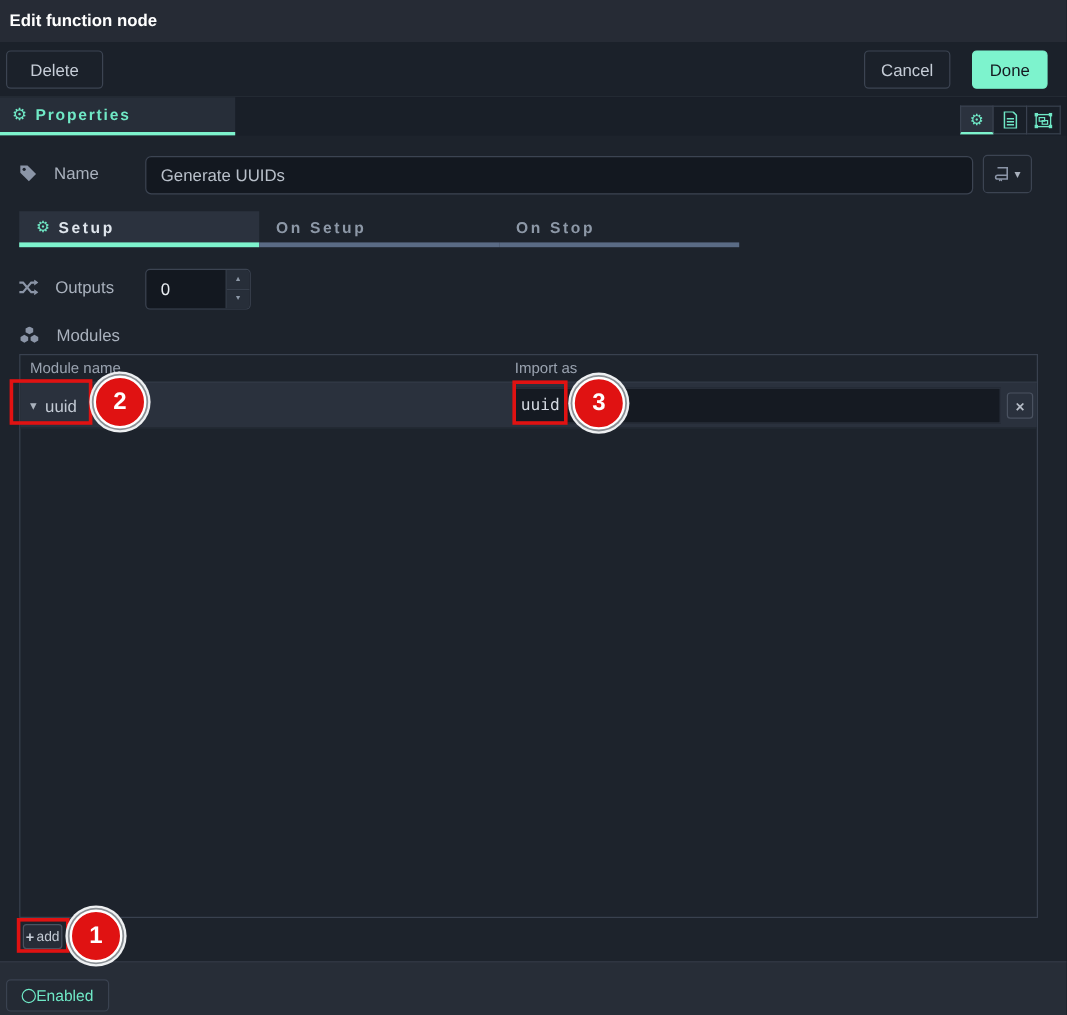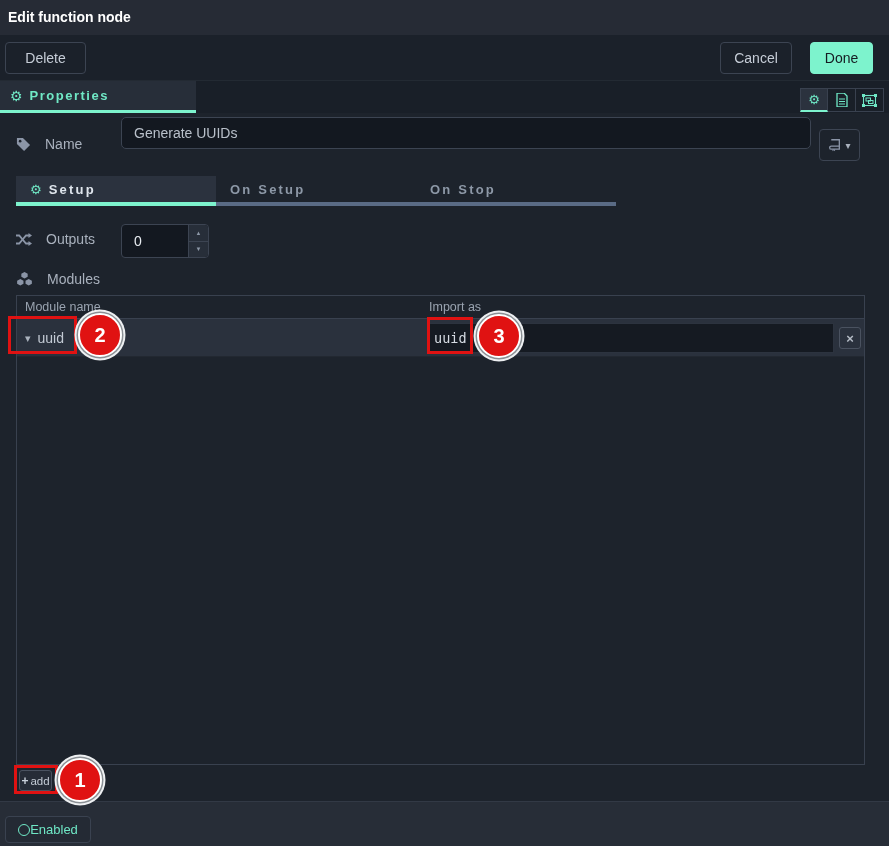--- a/index.html
+++ b/index.html
@@ -27,21 +27,21 @@
   .editor-icon-btn:first-child { border-left:1px solid #39414f; }
   .editor-icon-btn.active { background:#2b323e; border-bottom:2px solid #7df3cd; }
 
   
   .body { position:absolute; left:0; top:113px; width:889px; height:688px; background:#1d232c; }
 
   .field-label { position:absolute; display:flex; align-items:center; gap:14px; color:#a9b1bd; font-size:14px; }
   .icon-muted { color:#8b95a7; display:inline-flex; }
 
   .name-label { left:16px; top:23px; }
-  .name-input { position:absolute; left:121px; top:4px; width:690px; height:32px; background:#131820; border:1px solid #3c4452; border-radius:5px; color:#b9c0ca; font-size:14px; padding:0 12px; font-family:inherit; outline:none; }
+  .name-input { position:absolute; left:121px; top:17px; width:690px; height:32px; background:#131820; border:1px solid #3c4452; border-radius:5px; color:#b9c0ca; font-size:14px; padding:0 12px; font-family:inherit; outline:none; }
   .book-btn { position:absolute; left:819px; top:16px; width:41px; height:32px; border:1px solid #3c4452; border-radius:4px; background:#1d232c; display:flex; align-items:center; justify-content:center; gap:4px; color:#8b95a7; cursor:pointer; }
   .book-btn .caret { font-size:10px; color:#a9b1bd; }
 
   
   .func-tabs { position:absolute; left:16px; top:63px; width:801px; height:30px; display:flex; }
   .func-tab { width:200px; height:30px; border-bottom:4px solid #5a6b85; display:flex; align-items:center; padding-left:14px; gap:7px; color:#8d98a7; font-size:13px; font-weight:bold; letter-spacing:2.2px; cursor:pointer; }
   .func-tab.active { background:#2b323e; border-bottom-color:#7df3cd; color:#dfe5ec; }
   .func-tab .gear-glyph { color:#70e9c6; font-size:13px; letter-spacing:0; }
 
   

